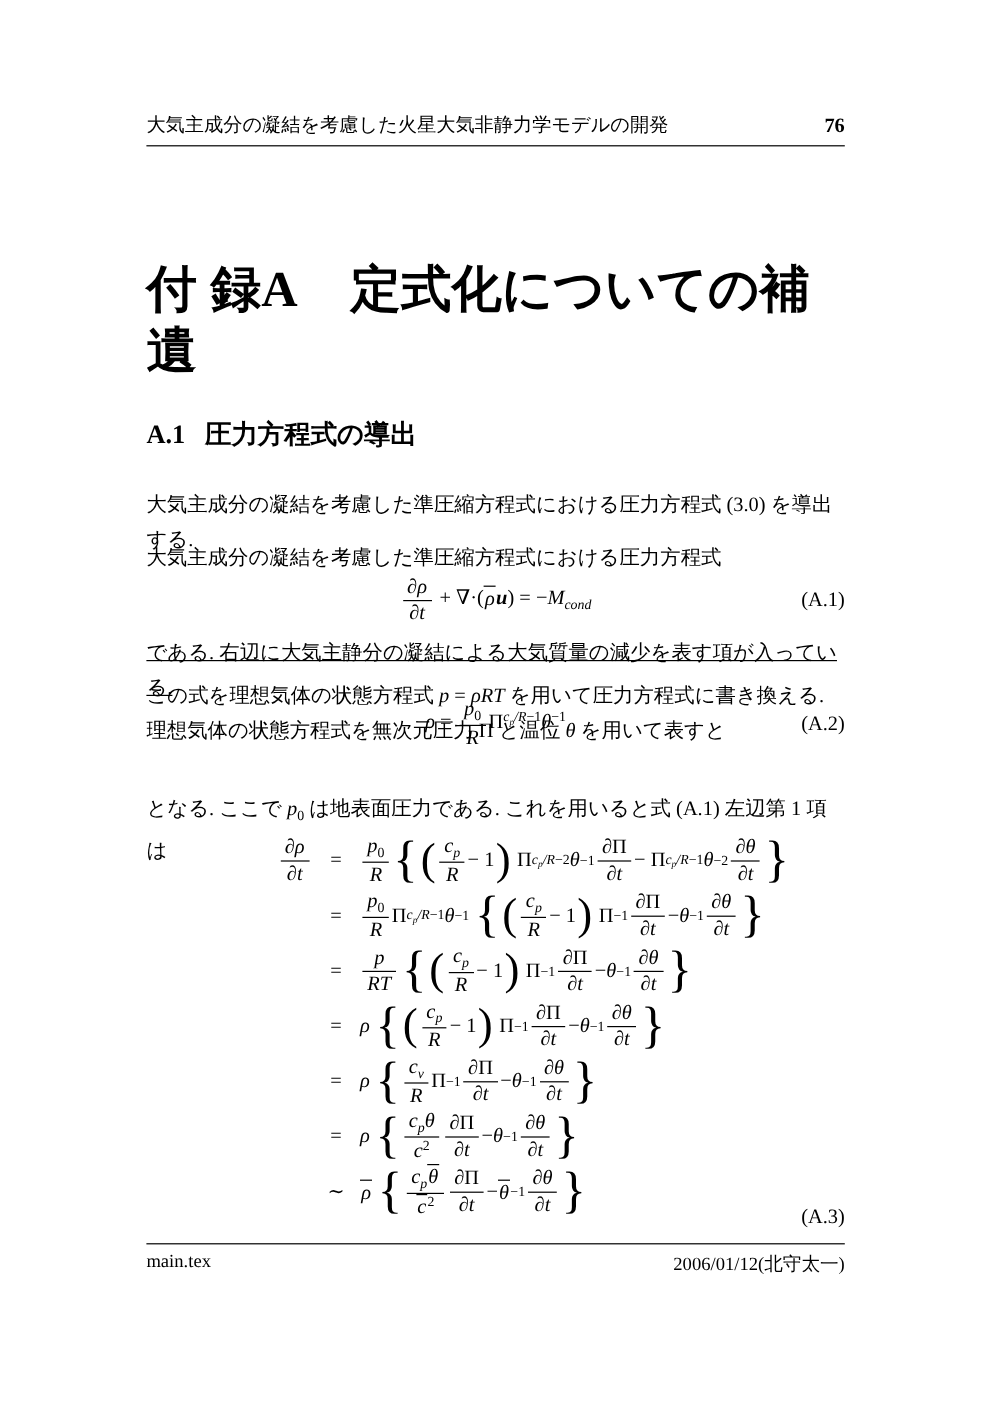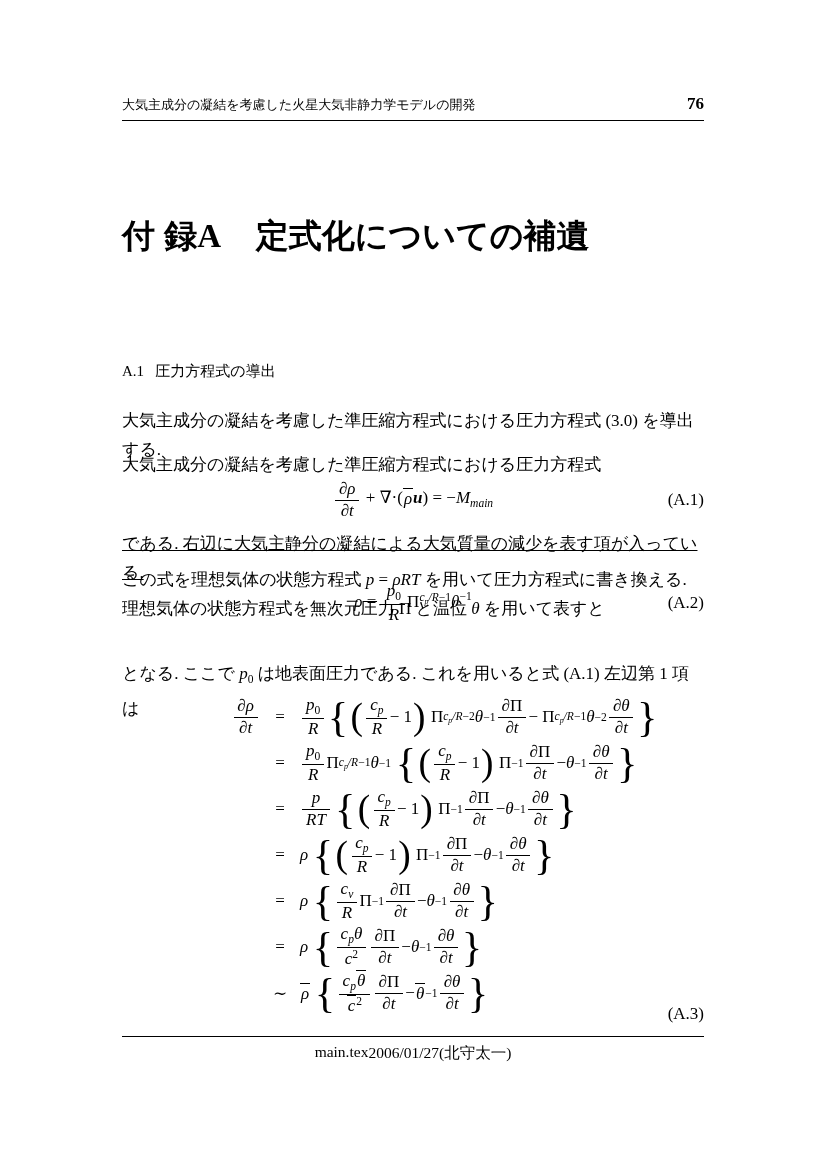--- a/index.html
+++ b/index.html
@@ -6,29 +6,29 @@
   body{
     width:826px;height:1169px;position:relative;color:#000;
     font-family:"Liberation Serif","DejaVu Serif",serif;
     font-size:17px;
   }
   .abs{position:absolute;left:122px;right:122px;}
 
   
   .header{top:94px;display:flex;justify-content:space-between;align-items:flex-end;
           border-bottom:1.4px solid #000;padding-bottom:6px;}
-  .header-title{font-family:Liberation Mono, monospace;font-size:13px;}
+  .header-title{font-family:Liberation Mono, monospace;font-size:16px;}
   .header-page{font-weight:bold;font-size:17px;margin-left:37px;}
 
   
-  .chapter{top:216px;font-weight:bold;font-size:33px;line-height:1.2;
+  .chapter{top:216px;font-weight:bold;font-size:42px;line-height:1.2;
            font-family:"Liberation Sans","DejaVu Sans",sans-serif;}
   .chapter .roman{font-family:"Liberation Serif","DejaVu Serif",serif;}
   .chapter-gap{display:inline-block;width:1.05em;}
-  .section{top:362px;font-weight:normal;font-size:15px;
+  .section{top:347px;font-weight:bold;font-size:22px;
            font-family:"Liberation Sans","DejaVu Sans",sans-serif;}
   .section .roman{font-family:"Liberation Serif","DejaVu Serif",serif;}
   .section-gap{display:inline-block;width:0.75em;}
 
   
   .para{line-height:29px;}
   .p1{top:406px;} .p2{top:450px;} .p3{top:529px;text-decoration:underline;} .p4{top:565px;} .p5{top:659px;}
 
   
   .eq-display{position:absolute;left:122px;right:122px;display:flex;align-items:center;justify-content:center;}
@@ -52,21 +52,21 @@
   .msup{font-size:.68em;vertical-align:0.55em;}
   .mfrac{display:inline-block;vertical-align:middle;text-align:center;margin:0 .14em;}
   .mnum,.mden{display:block;line-height:1.18;padding:0 .22em;}
   .mden{border-top:1px solid #000;}
   .mov{display:inline-block;line-height:1.05;border-top:1.4px solid #000;padding:1px 1px 0 1px;}
   .mdelim{display:inline-block;vertical-align:middle;line-height:0;margin:0 .03em;font-weight:normal;}
   .msp{display:inline-block;}
 
   
   .footer{top:1036px;border-top:1.2px solid #000;padding-top:6px;display:flex;
-          justify-content:center;font-size:15.5px;}
+          justify-content:space-between;font-size:15.5px;}
 </style>
 </head>
 <body>
 
 <div class="abs header">
   <span class="header-title">大気主成分の凝結を考慮した火星大気非静力学モデルの開発</span>
   <span class="header-page">76</span>
 </div>
 
 <div class="abs chapter">
@@ -74,21 +74,21 @@
 </div>
 
 <div class="abs section">
   <span class="roman">A.1</span><span class="section-gap"></span><span>圧力方程式の導出</span>
 </div>
 
 <div class="abs para p1">大気主成分の凝結を考慮した準圧縮方程式における圧力方程式 (3.0) を導出する.</div>
 <div class="abs para p2">大気主成分の凝結を考慮した準圧縮方程式における圧力方程式</div>
 
 <div class="eq-display eq-a1">
-  <span class="math"><span class="mfrac"><span class="mnum"><span class="mi">∂ρ</span></span><span class="mden"><span class="mi">∂t</span></span></span> + ∇·(<span class="mov"><span class="mi">ρ</span></span><span class="mb">u</span>) = −<span class="mi">M</span><span class="msub"><span class="mi">main</span></span></span>
+  <span class="math"><span class="mfrac"><span class="mnum"><span class="mi">∂ρ</span></span><span class="mden"><span class="mi">∂t</span></span></span> + ∇·(<span class="mov"><span class="mi">ρ</span></span><span class="mb">u</span>) = −<span class="mi">M</span><span class="msub"><span class="mi">cond</span></span></span>
   <span class="eq-label">(A.1)</span>
 </div>
 
 <div class="abs para p3">である. 右辺に大気主静分の凝結による大気質量の減少を表す項が入っている.</div>
 <div class="abs para p4">この式を理想気体の状態方程式 <span class="mi">p</span> = <span class="mi">ρRT</span> を用いて圧力方程式に書き換える. 理想気体の状態方程式を無次元圧力 Π と温位 <span class="mi">θ</span> を用いて表すと</div>
 
 <div class="eq-display eq-a2">
   <span class="math"><span class="mi">ρ</span> = <span class="mfrac"><span class="mnum"><span class="mi">p</span><span class="msub">0</span></span><span class="mden"><span class="mi">R</span></span></span>Π<span class="msup"><span class="mi">c</span><span class="msub"><span class="mi">p</span></span><span class="mi">/R</span>−1</span><span class="mi">θ</span><span class="msup">−1</span></span>
   <span class="eq-label">(A.2)</span>
 </div>
@@ -212,14 +212,14 @@
         </span> − <span class="mov"><span class="mi">θ</span></span><span class="msup">−1</span><span class="mfrac">
           <span class="mnum"><span class="mi">∂θ</span></span>
           <span class="mden"><span class="mi">∂t</span></span>
         </span><span class="mdelim" style="font-size: 2.5em;">}</span></span>
     <span class="ea-label">(A.3)</span>
   </div>
 </div>
 
 <div class="abs footer">
   <span>main.tex</span>
-  <span>2006/01/27(北守太一)</span>
+  <span>2006/01/12(北守太一)</span>
 </div>
 
 </body></html>

